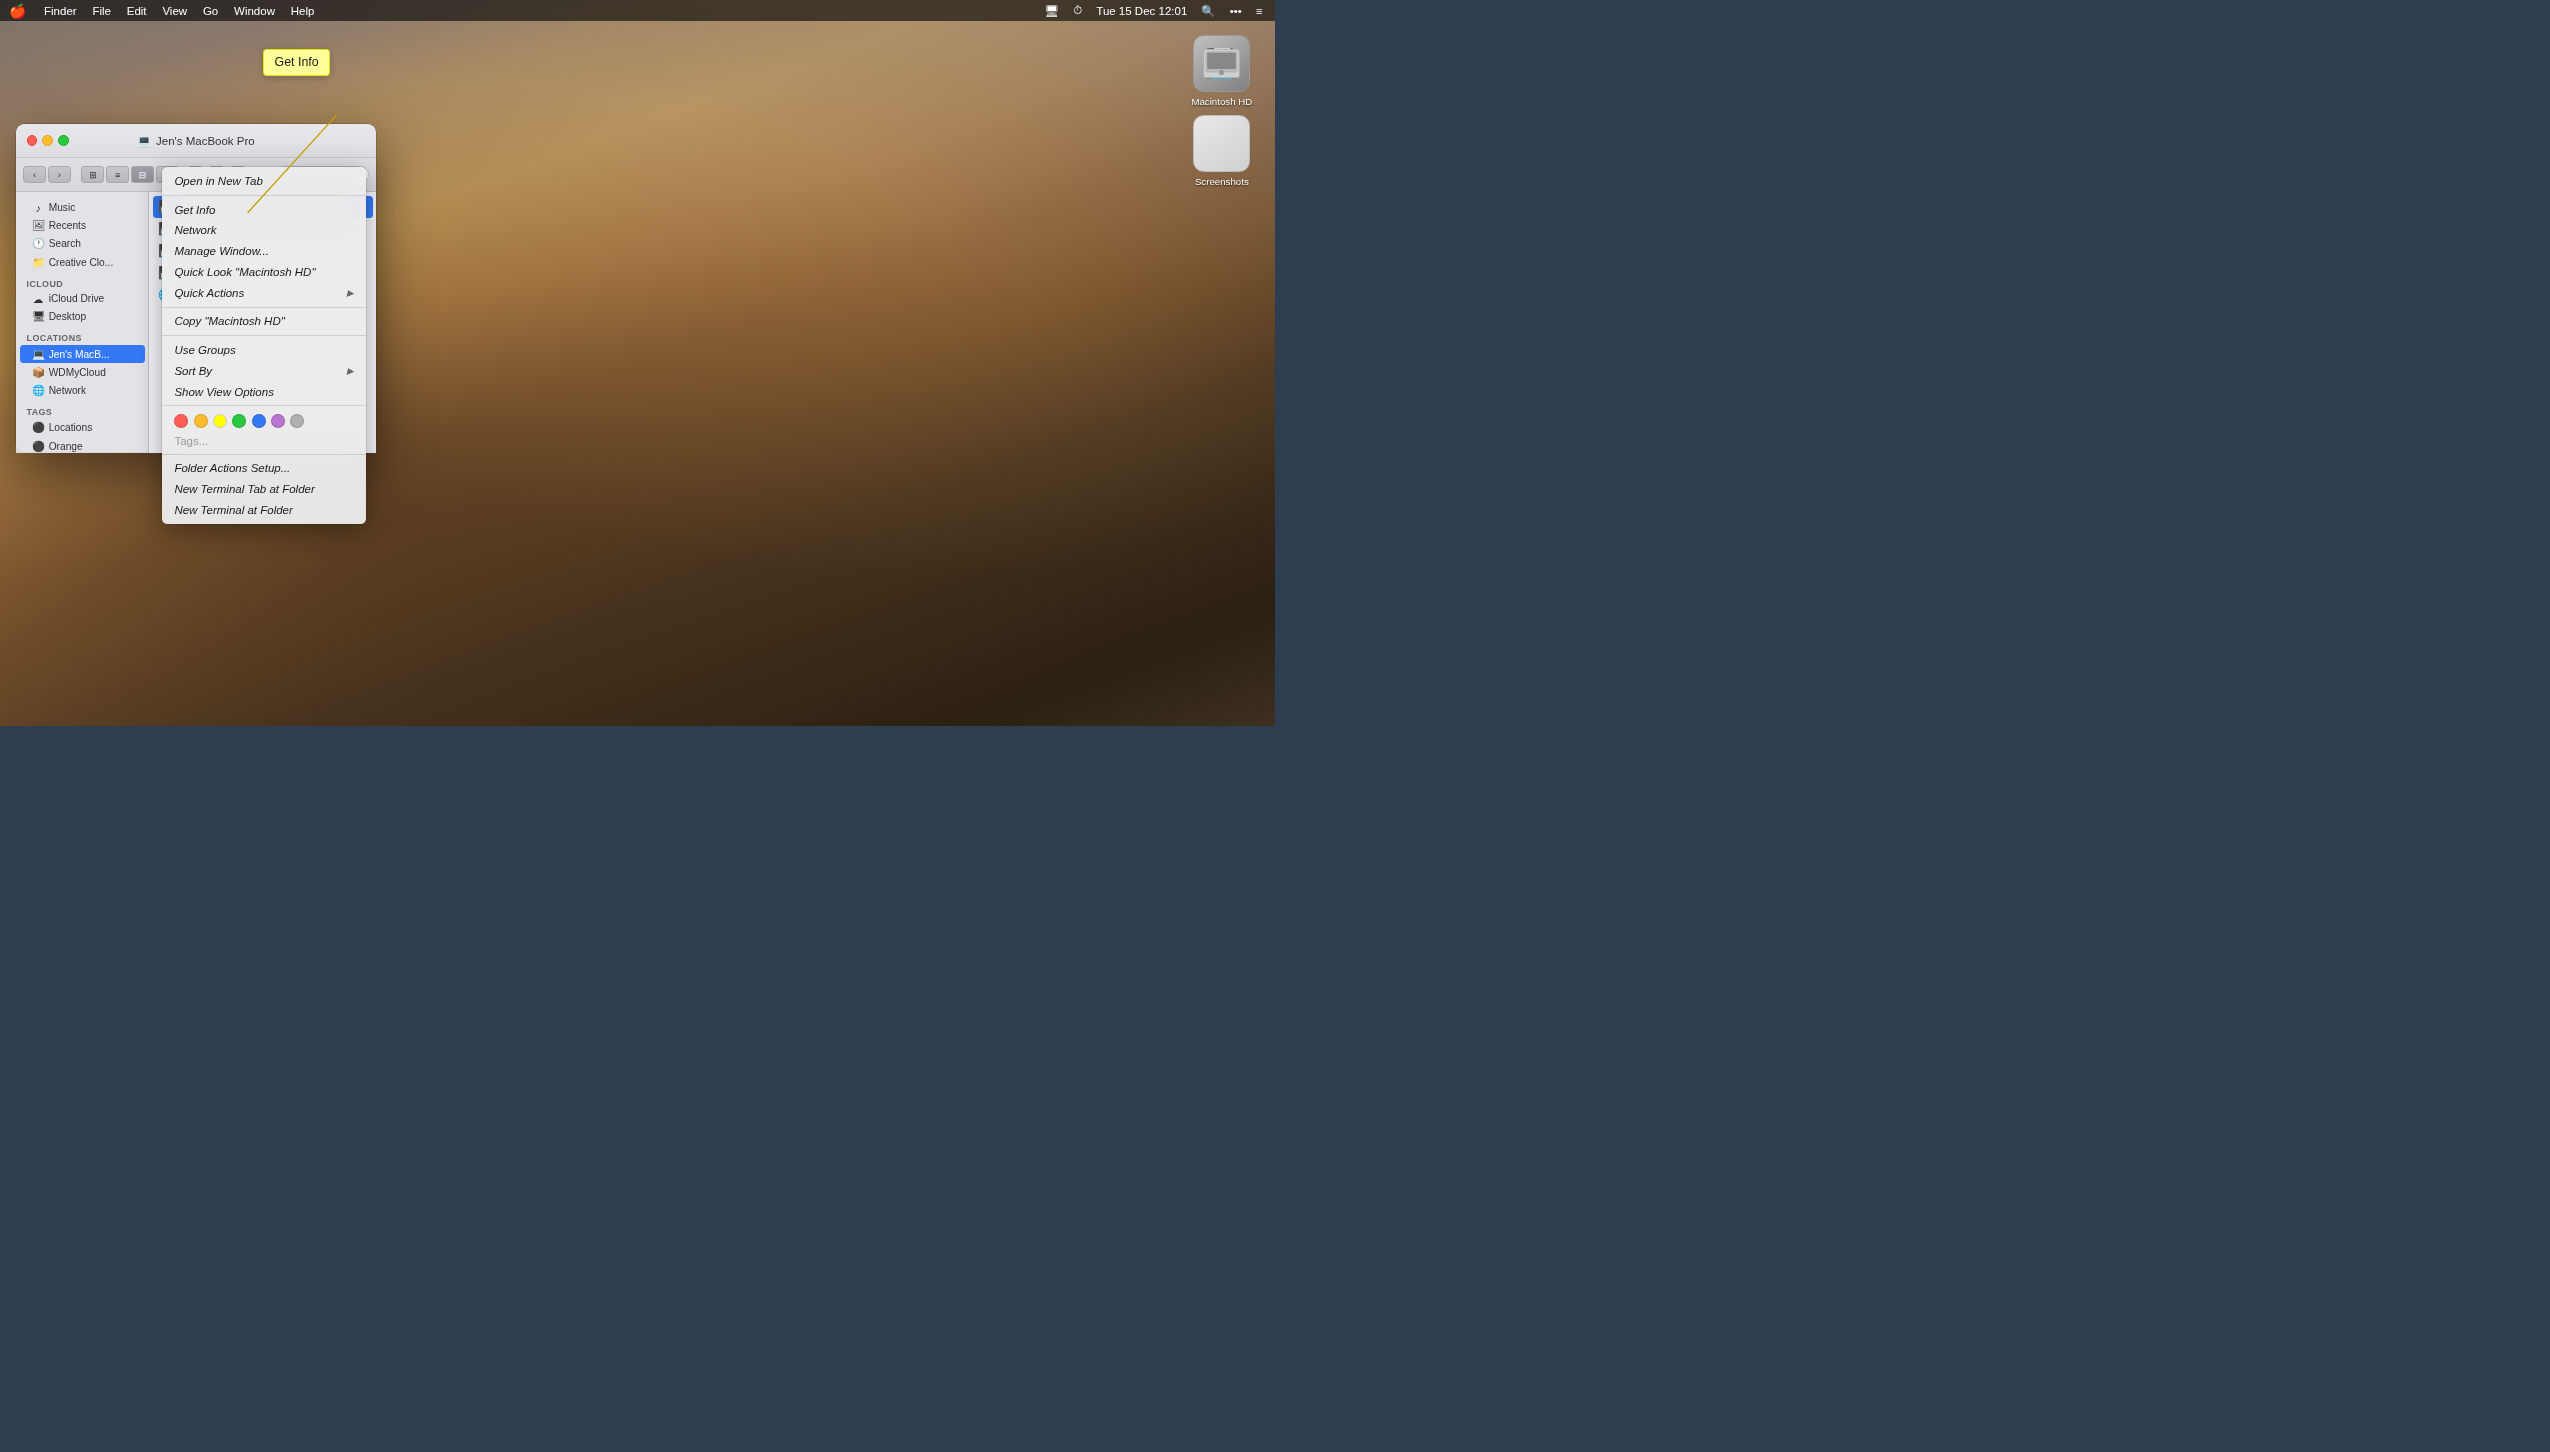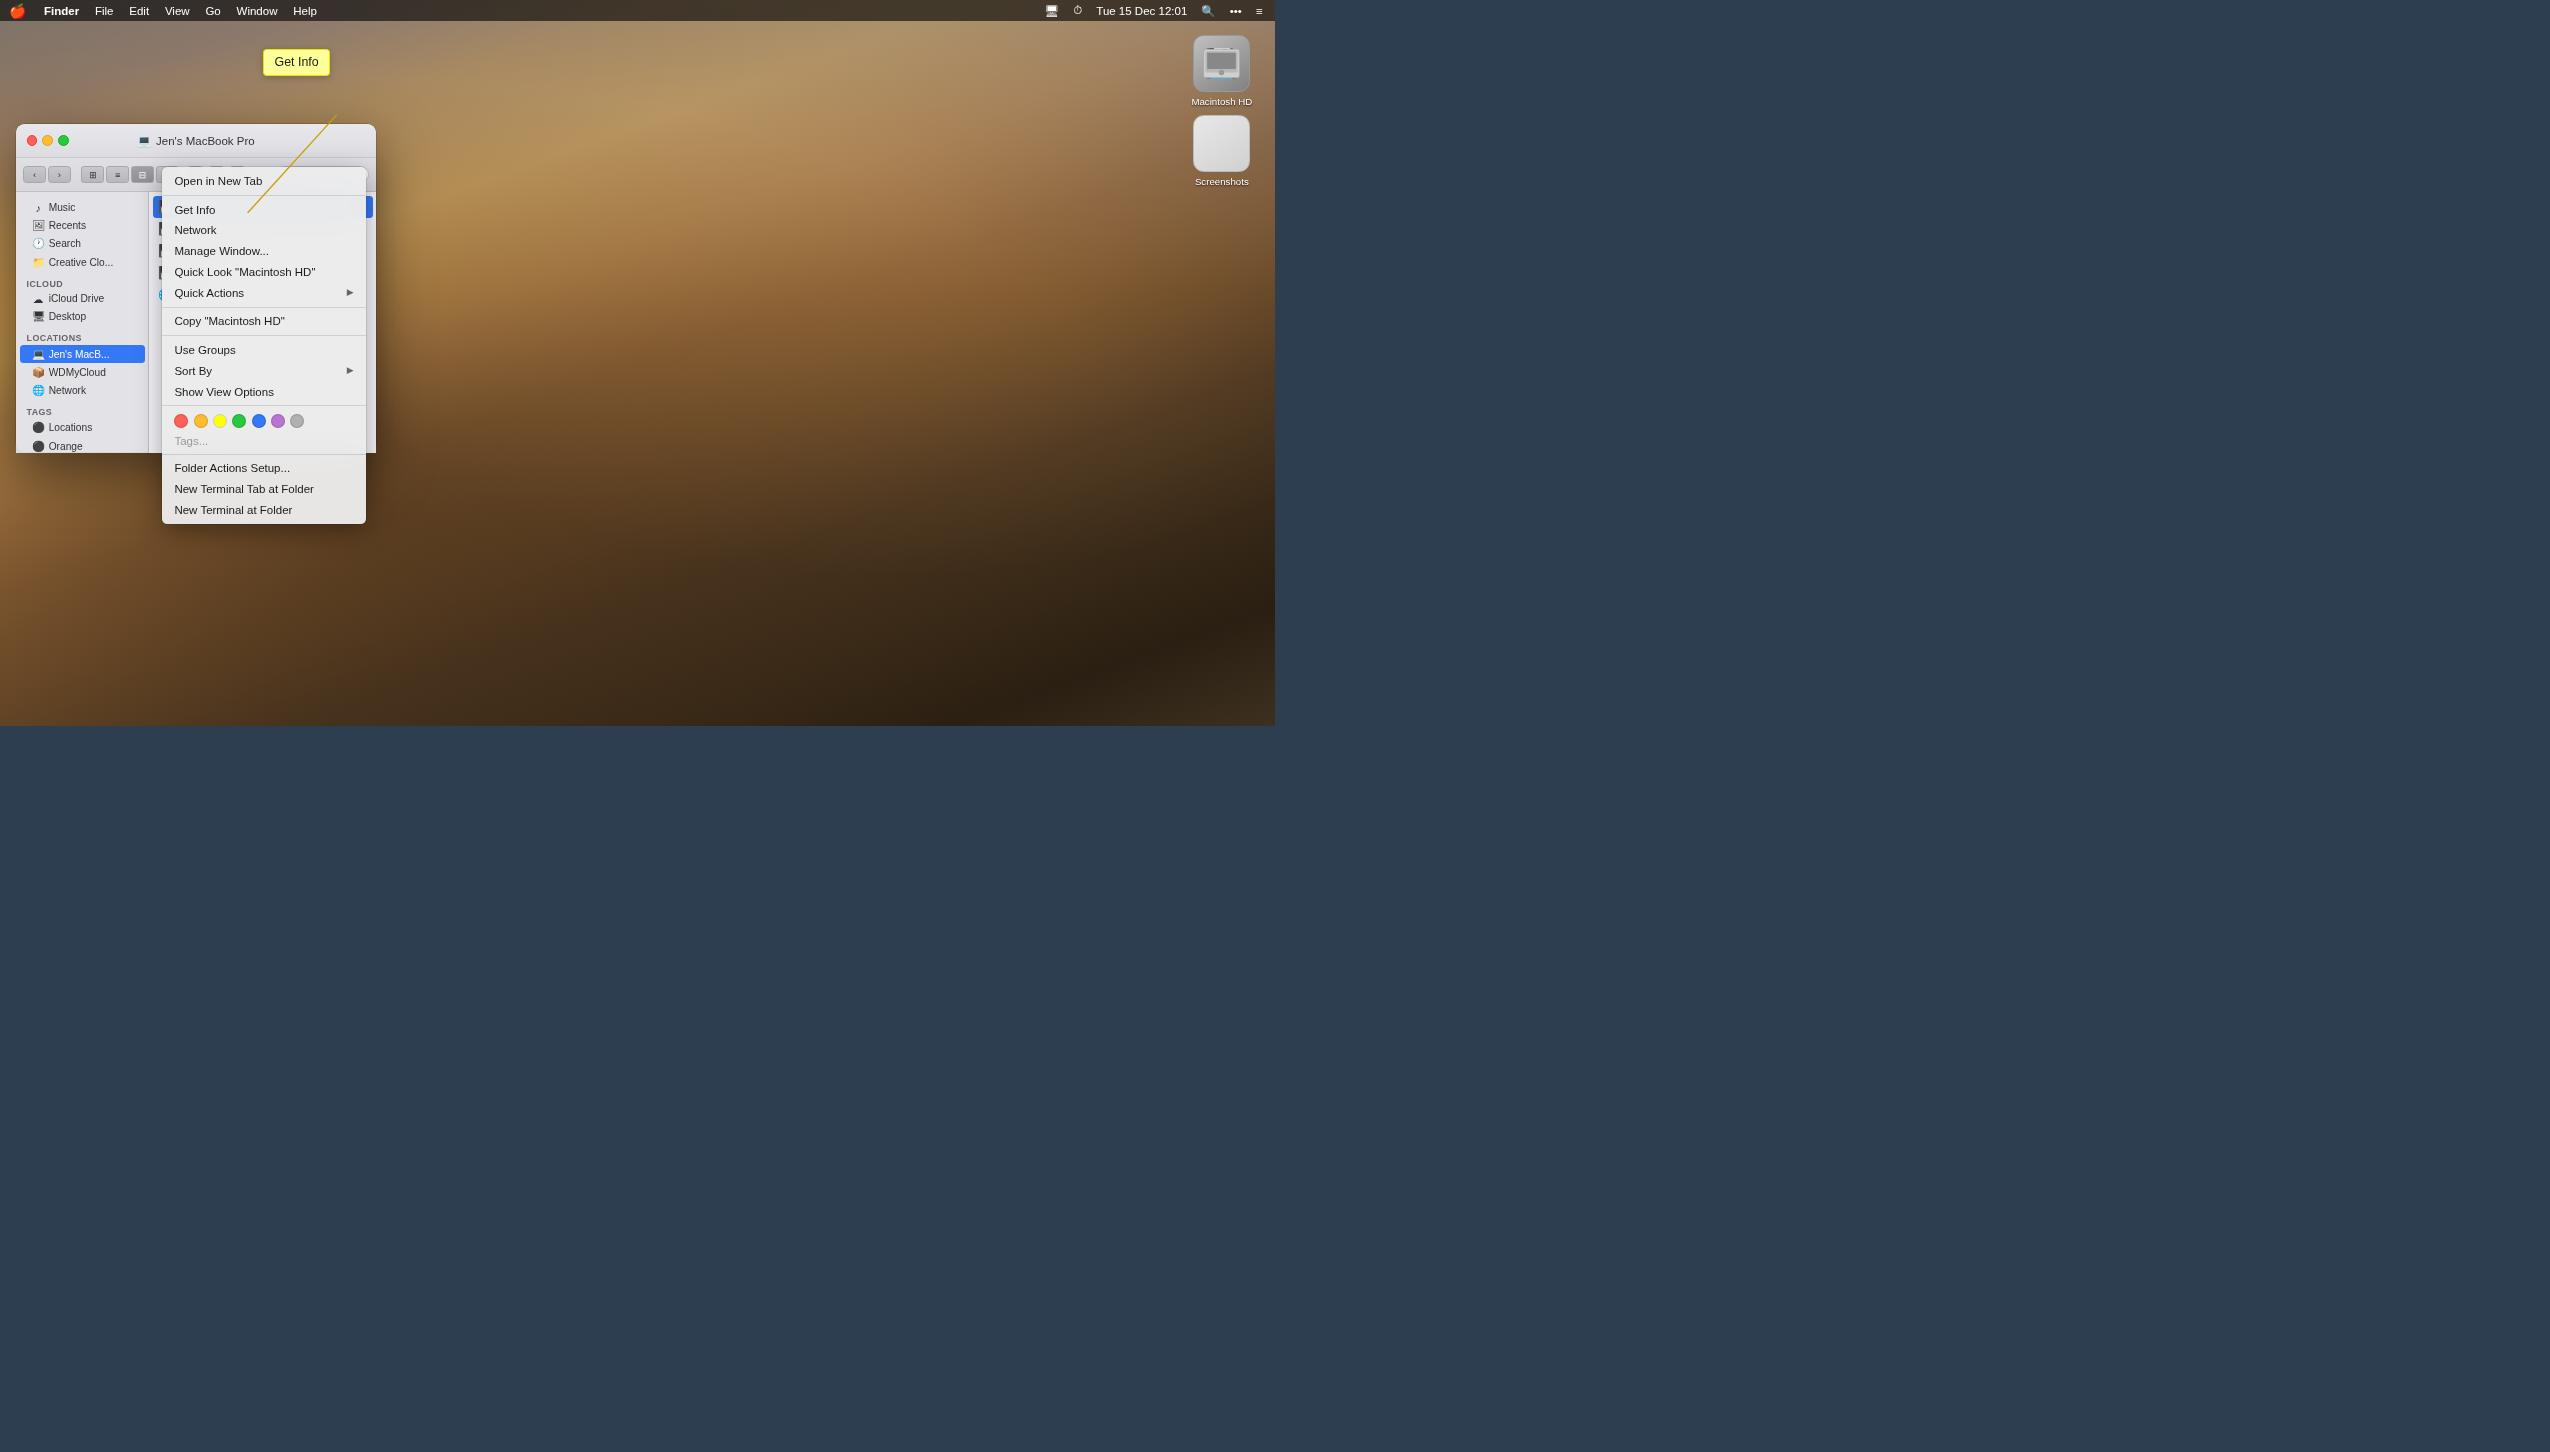--- a/index.html
+++ b/index.html
@@ -73,21 +73,21 @@
       color: white;
       cursor: default;
     }
 
     .menubar-item.apple {
       font-size: 14px;
       padding: 0 8.9px;
     }
 
     .menubar-item.bold {
-      font-weight: 700;
+      font-weight: 400;
     }
 
     .menubar-right {
       margin-left: auto;
       display: flex;
       align-items: center;
       gap: 3.5px;
       padding-right: 7px;
     }
 
@@ -392,24 +392,25 @@
       box-shadow: 0 7px 26.6px rgba(0,0,0,0.35), 0 0 0 0.4px rgba(0,0,0,0.2);
       z-index: 500;
       padding: 3.5px 0;
       font-size: 11.5px;
     }
 
     .context-menu-item {
       padding: 4.4px 12.4px;
       cursor: pointer;
       display: flex;
-      align-items: flex-start;
+      align-items: center;
       justify-content: space-between;
       color: #1a1a1a;
       font-size: 11.5px;
+      font-style: italic;
     }
 
     .context-menu-separator {
       height: 0.9px;
       background: rgba(0,0,0,0.12);
       margin: 3.5px 0;
     }
 
     .submenu-arrow {
       font-size: 8.9px;

